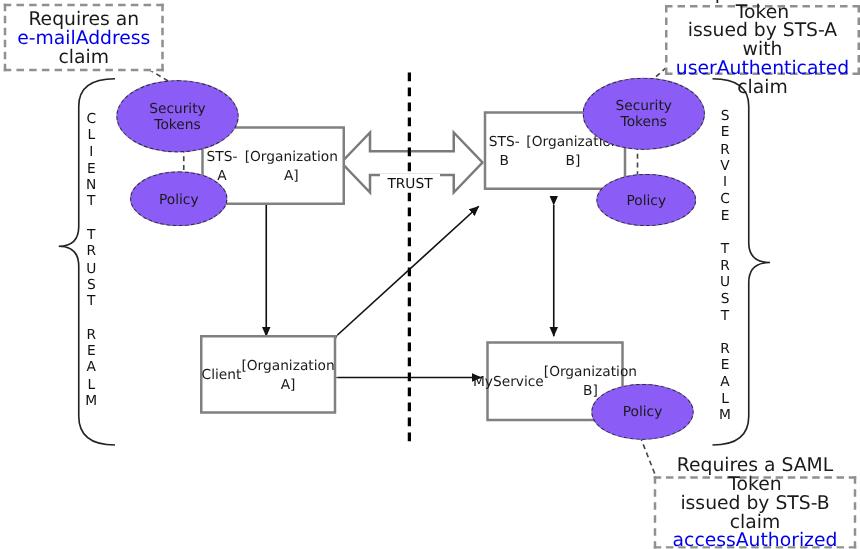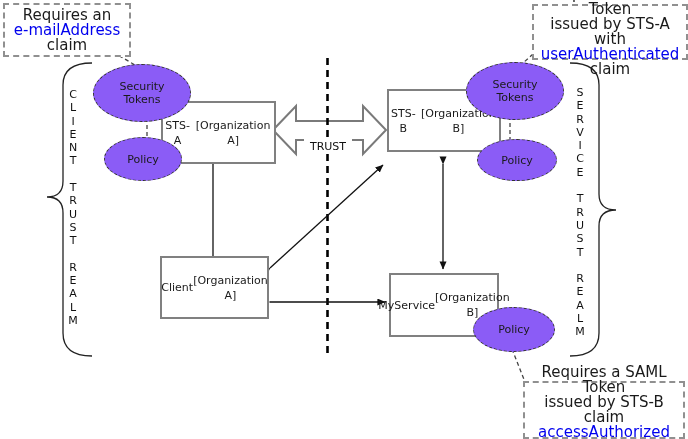--- a/index.html
+++ b/index.html
@@ -110,21 +110,21 @@
 M</div>
 
   <div class="node" style="left:161px;top:101px;width:111px;height:59px;">
     <div>STS-A</div>
     <div>[Organization A]</div>
   </div>
   <div class="node" style="left:387px;top:89px;width:110px;height:59px;">
     <div>STS-B</div>
     <div>[Organization B]</div>
   </div>
-  <div class="node" style="left:160px;top:256px;width:105px;height:59px;">
+  <div class="node" style="left:160px;top:268px;width:105px;height:59px;">
     <div>Client</div>
     <div>[Organization A]</div>
   </div>
   <div class="node" style="left:389px;top:273px;width:106px;height:60px;">
     <div>MyService</div>
     <div>[Organization B]</div>
   </div>
 
   <div class="ellipse" style="left:93px;top:64px;width:96px;height:56px;">
     <span>Security

